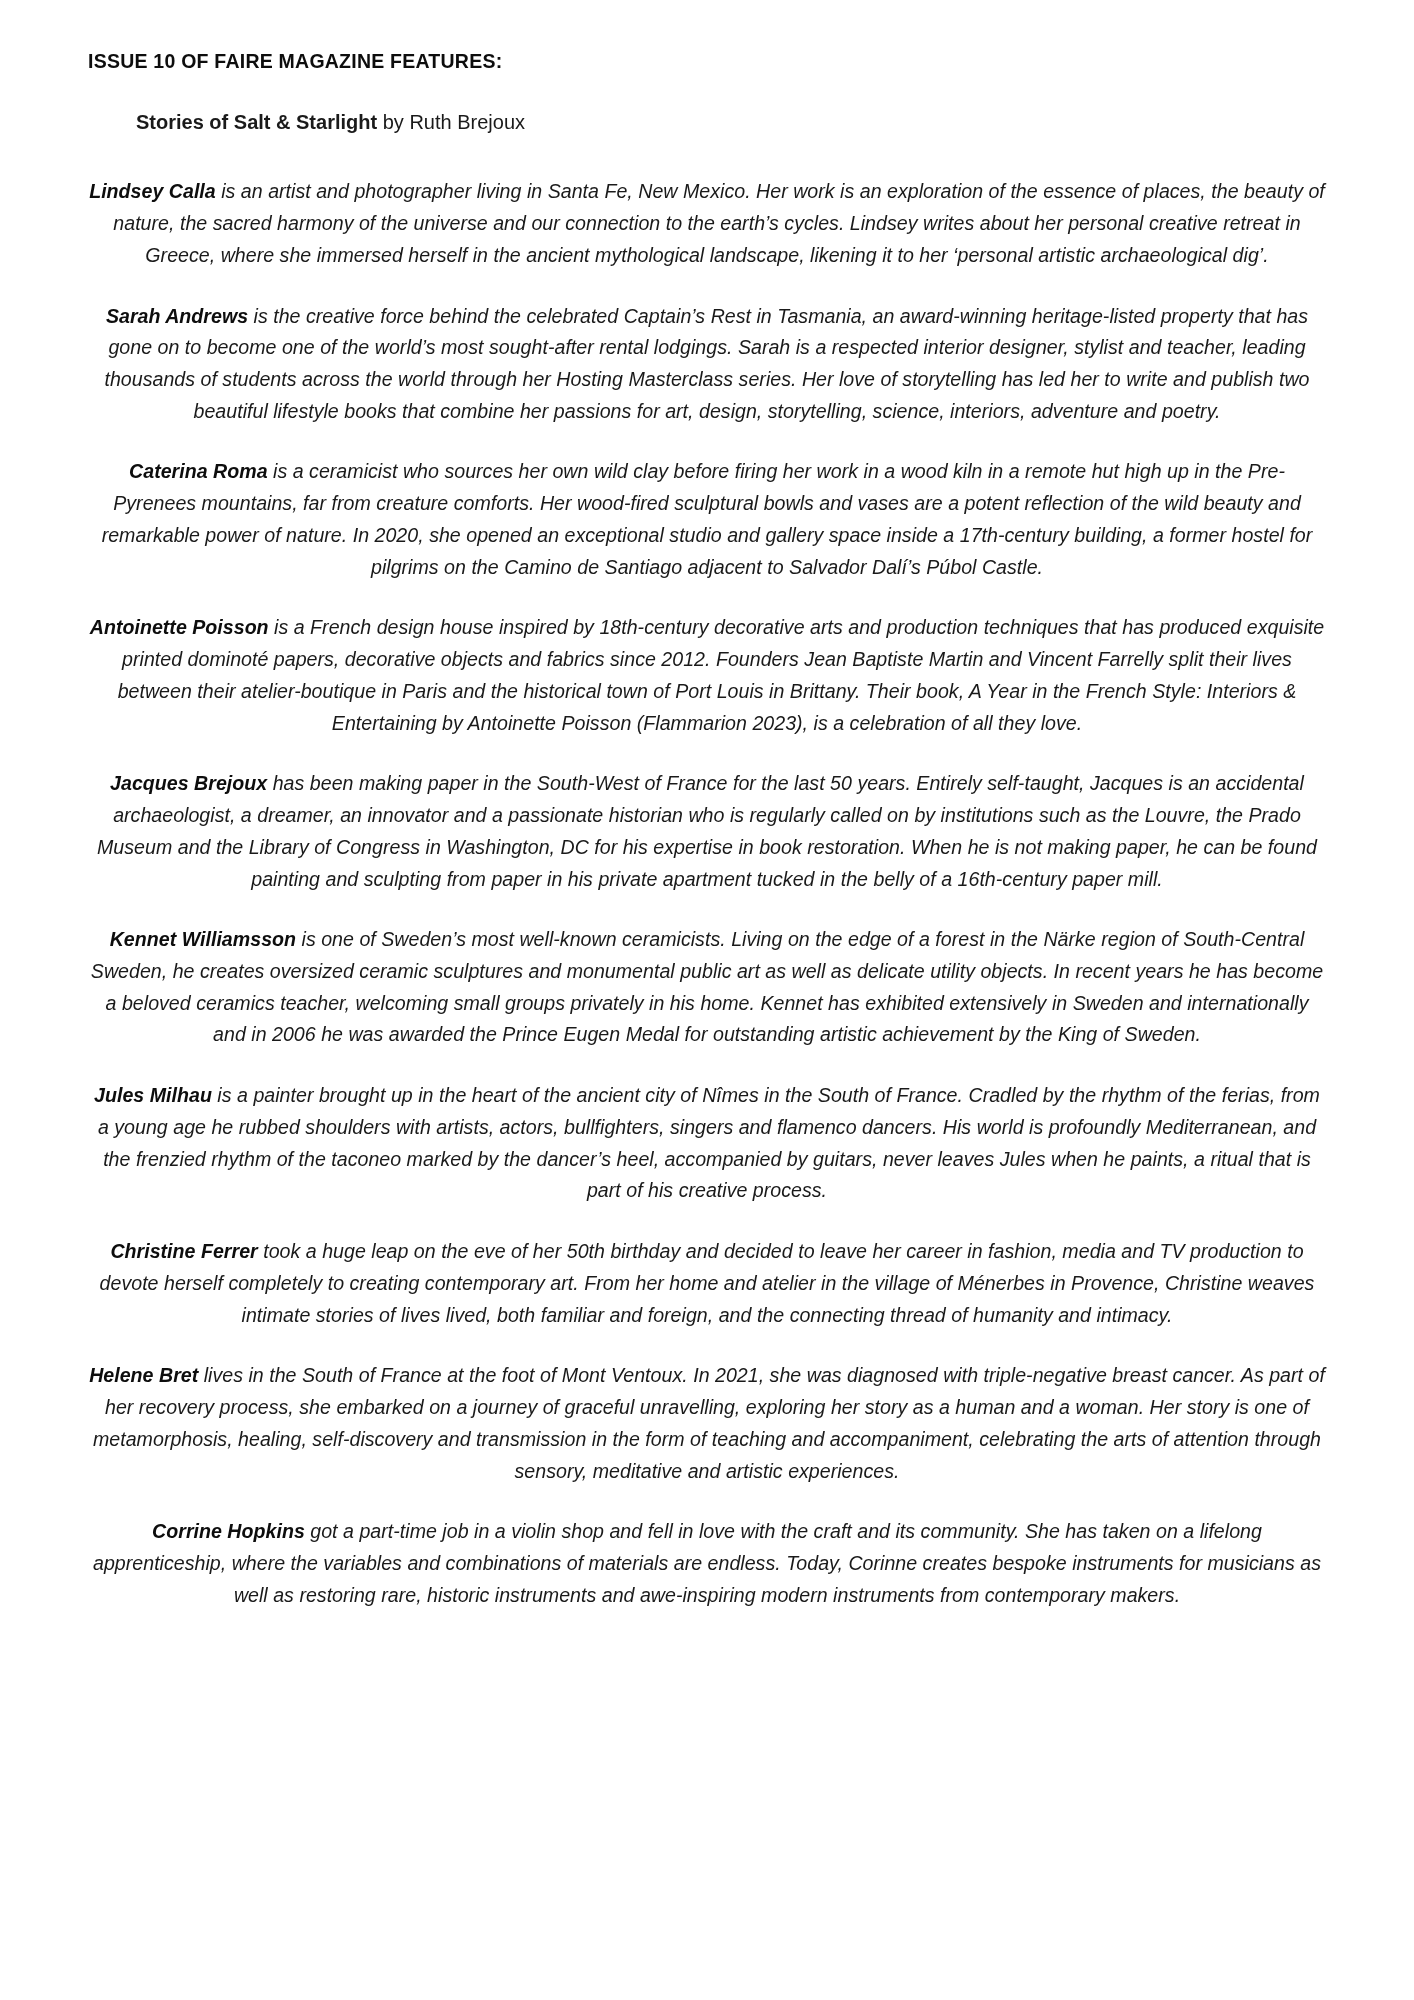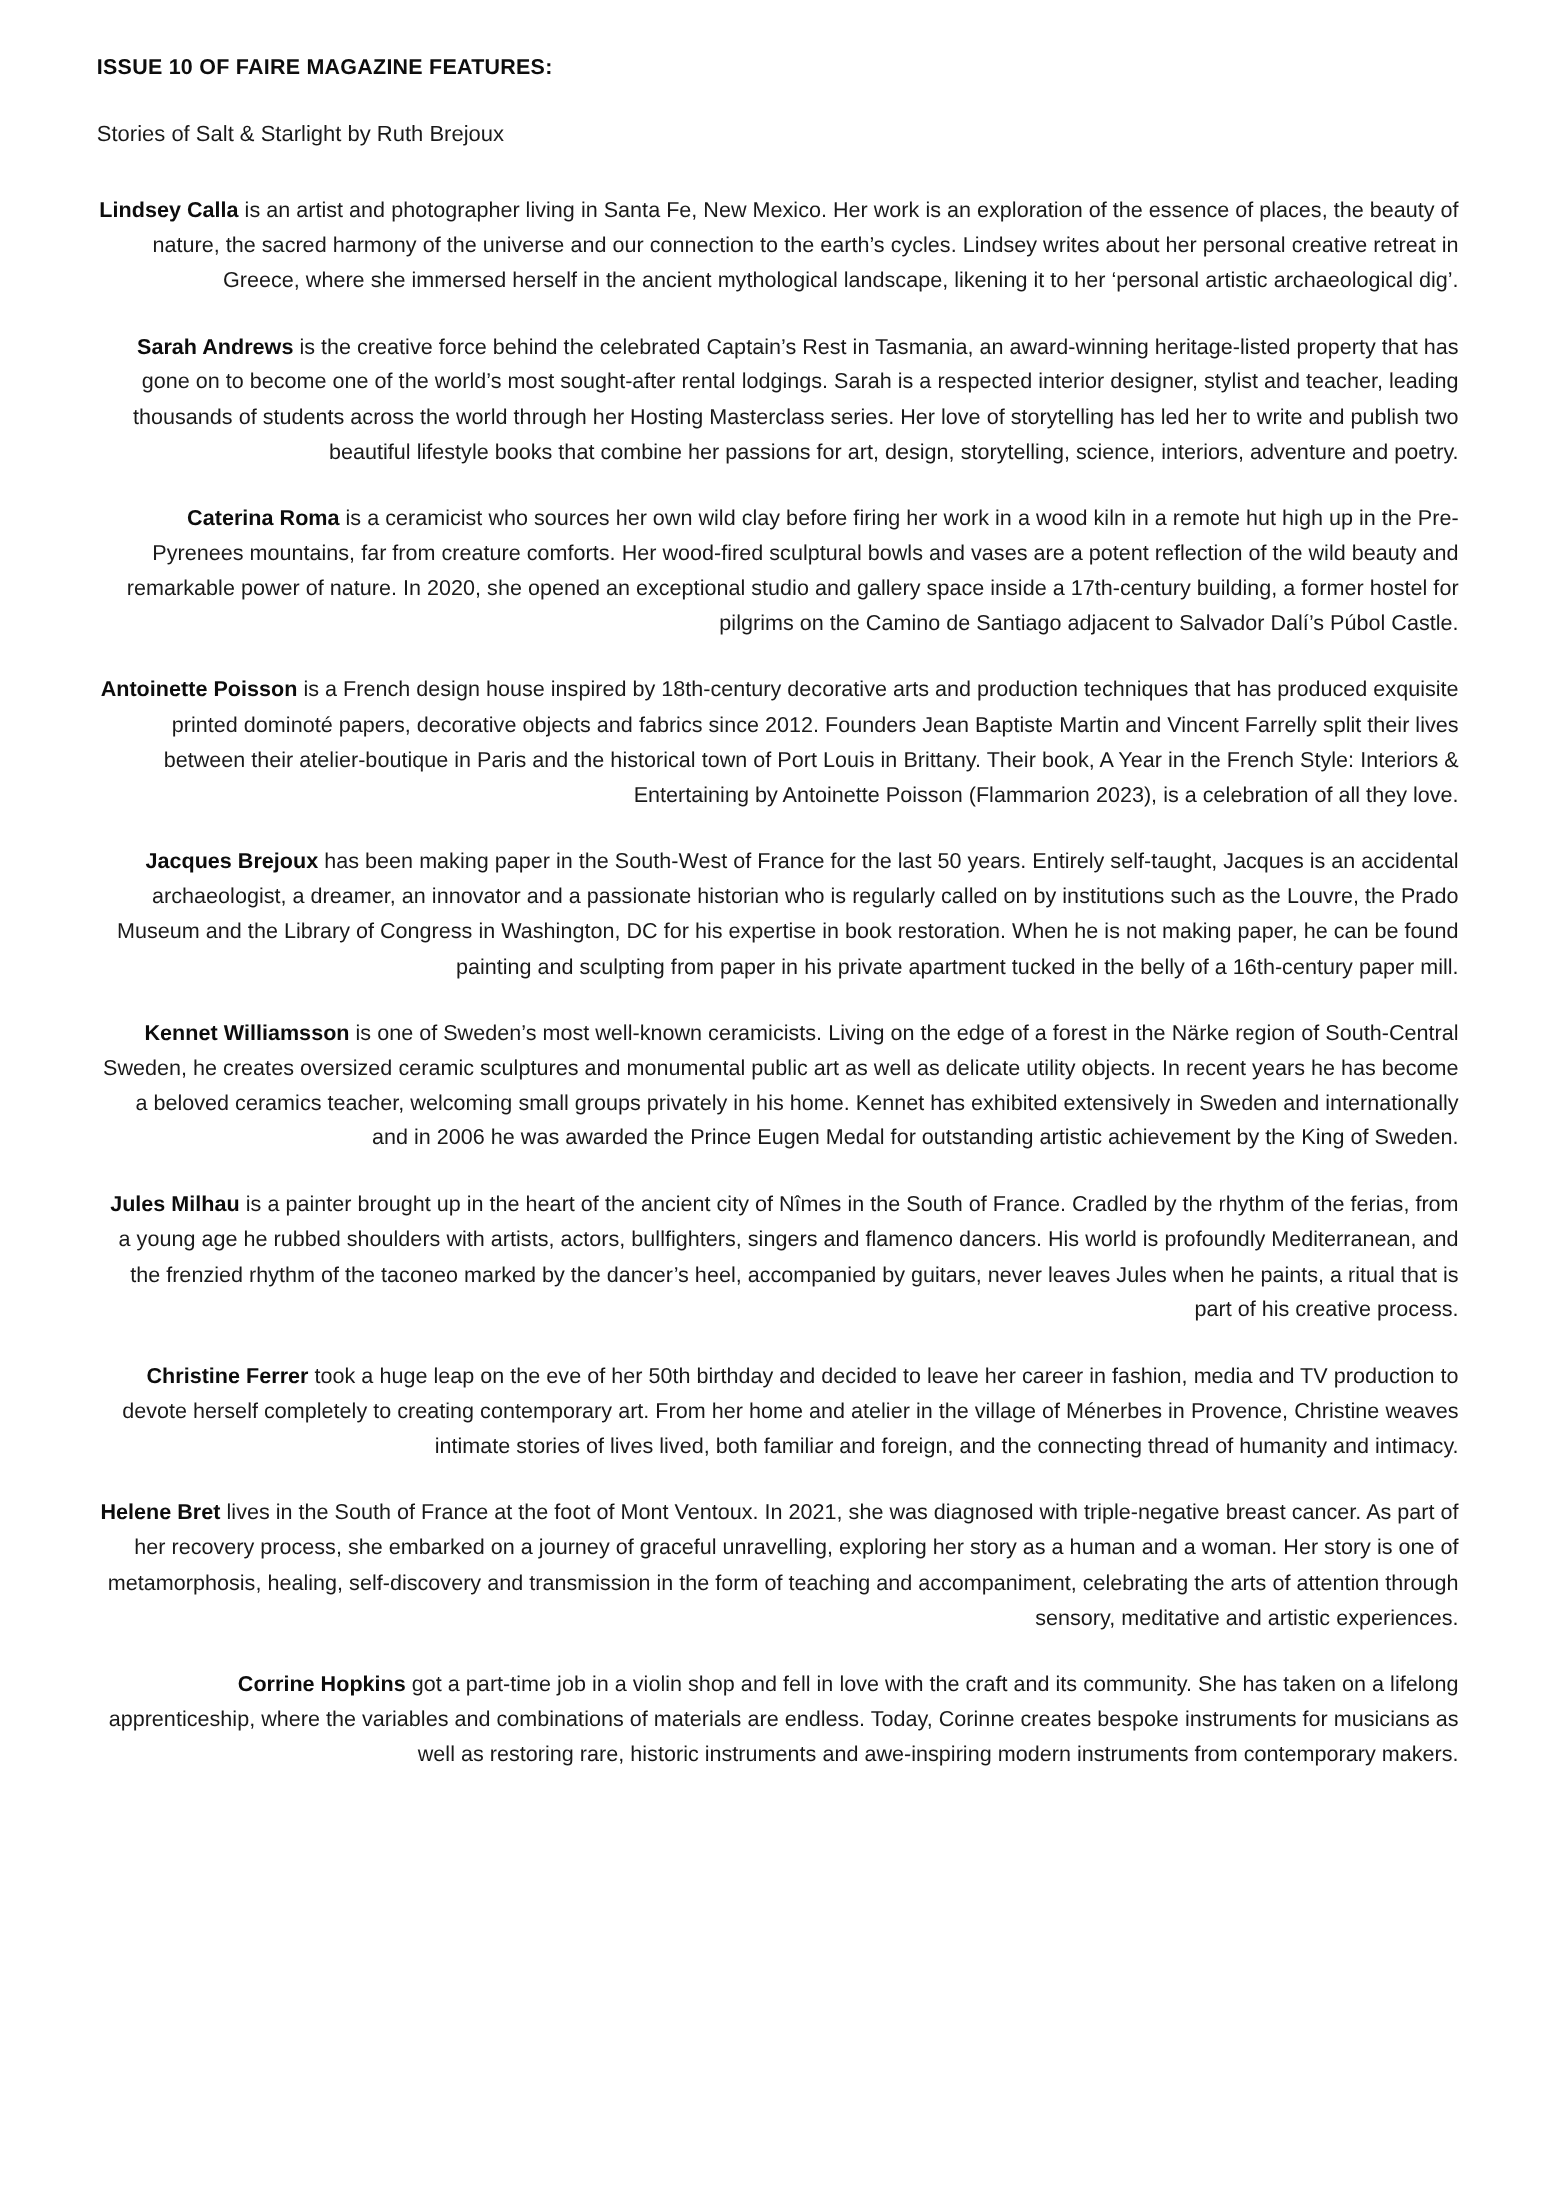--- a/index.html
+++ b/index.html
@@ -30,29 +30,31 @@
     color: #0d0d0d;
   }
   .byline {
     font-size: 20px;
     line-height: 1.4;
     margin: 0 0 40px 0;
     color: #1a1a1a;
     font-weight: 400;
   }
   .byline .work {
-    font-weight: 400;
+    font-weight: 700;
+    margin-left: 48px;
   }
   .bio {
     font-size: 19.6px;
     line-height: 1.62;
     margin: 0 0 29px 0;
     color: #1a1a1a;
-    text-align: right;
+    text-align: center;
     letter-spacing: 0.001em;
+    font-style: italic;
   }
   .bio:last-child {
     margin-bottom: 0;
   }
   .bio .name {
     font-weight: 700;
     color: #0d0d0d;
   }
 </style>
 </head>

